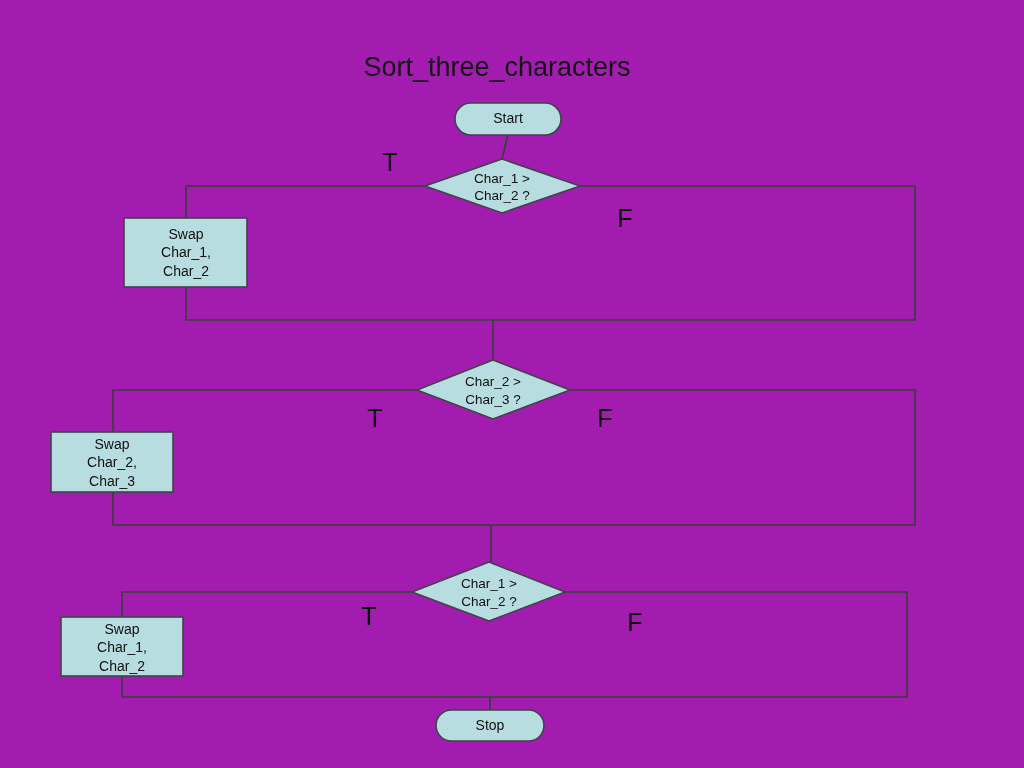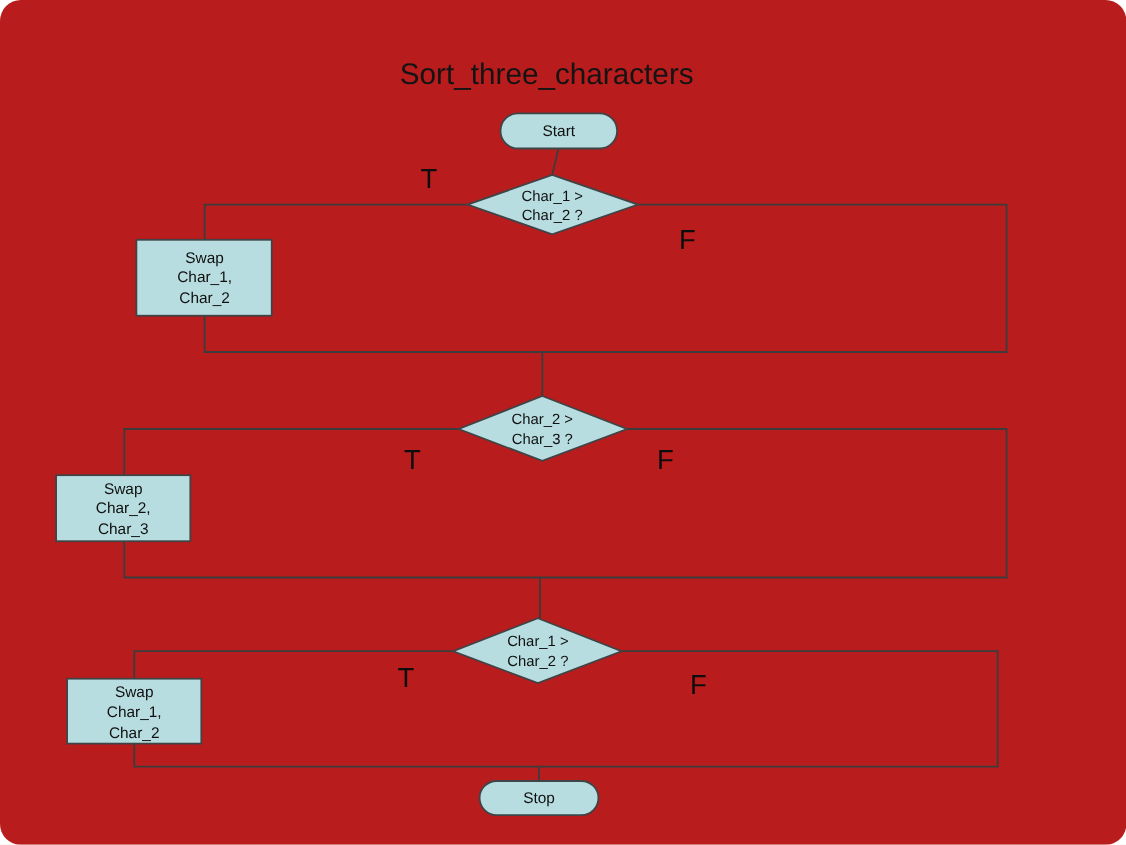--- a/index.html
+++ b/index.html
@@ -10,22 +10,21 @@
   body {
     width: 1024px;
     height: 768px;
     font-family: "Liberation Sans", sans-serif;
     overflow: hidden;
   }
   #flowchart-root {
     position: relative;
     width: 1024px;
     height: 768px;
-    background: #b91c1c;
-    border-radius: 19px;
+    background: #a21caf;
   }
   svg.chart-canvas {
     display: block;
     width: 1024px;
     height: 768px;
   }
   .edge {
     stroke: #3c3c3c;
     stroke-width: 1.6;
     fill: none;

